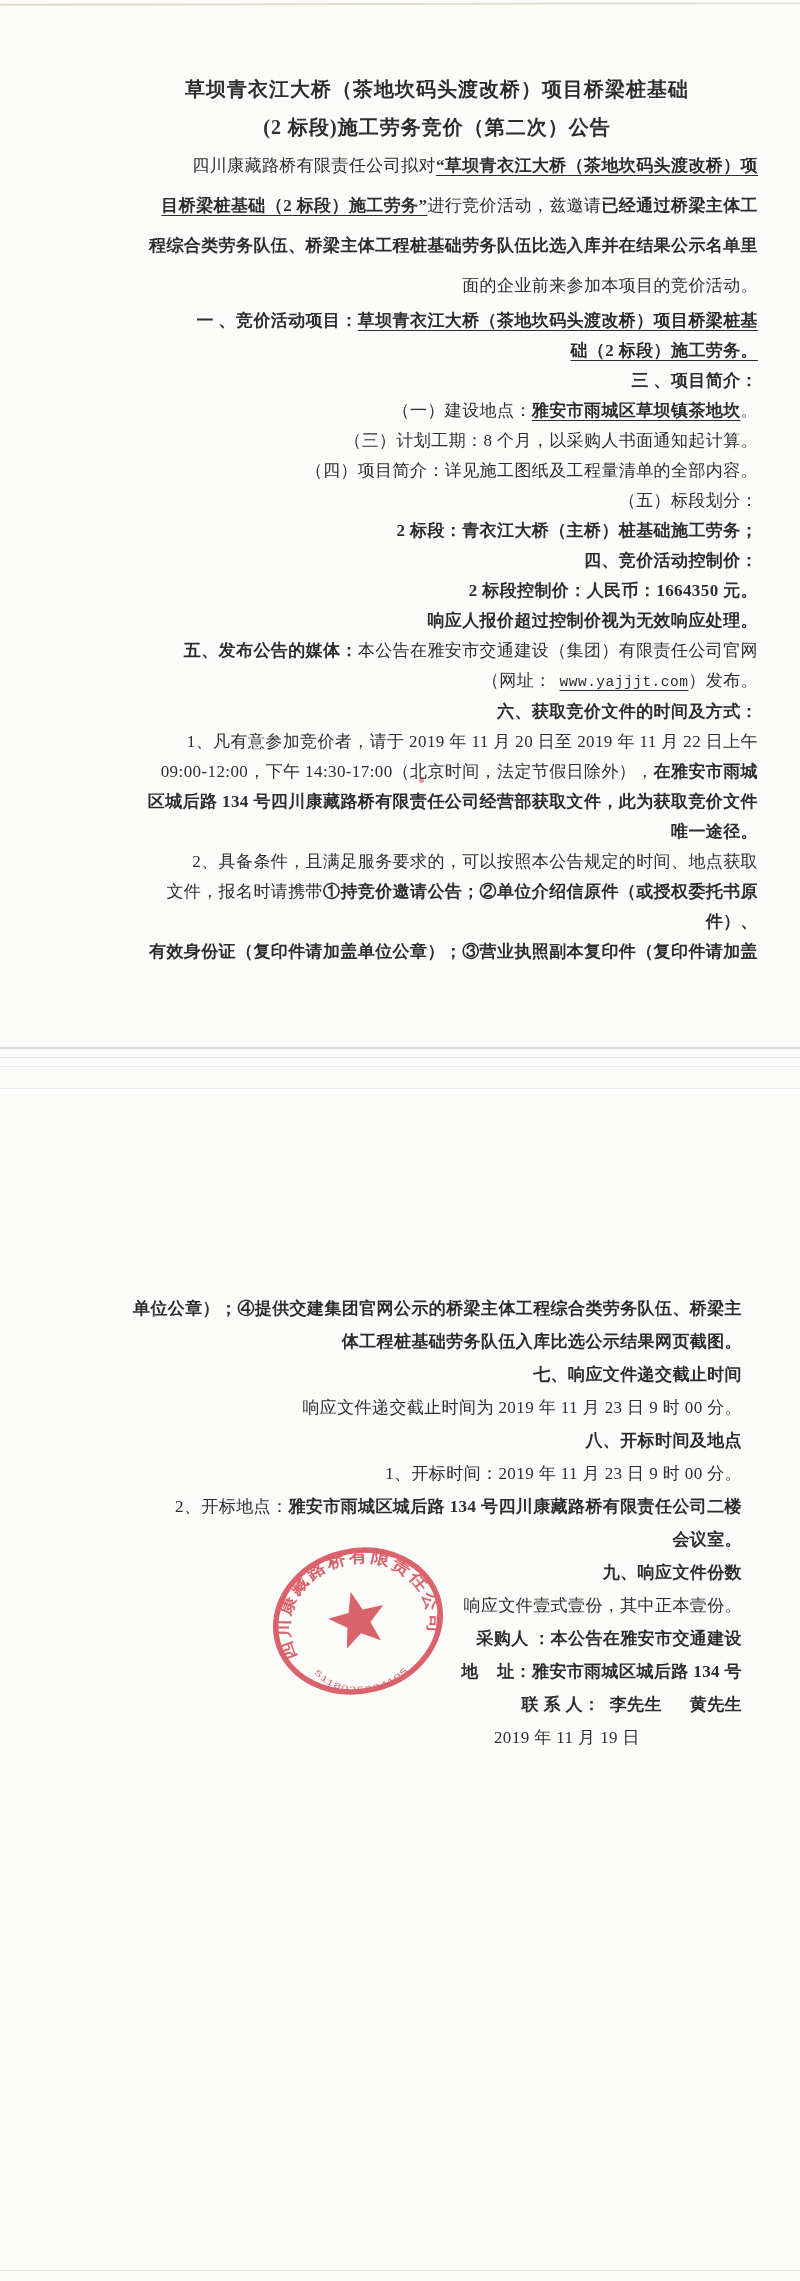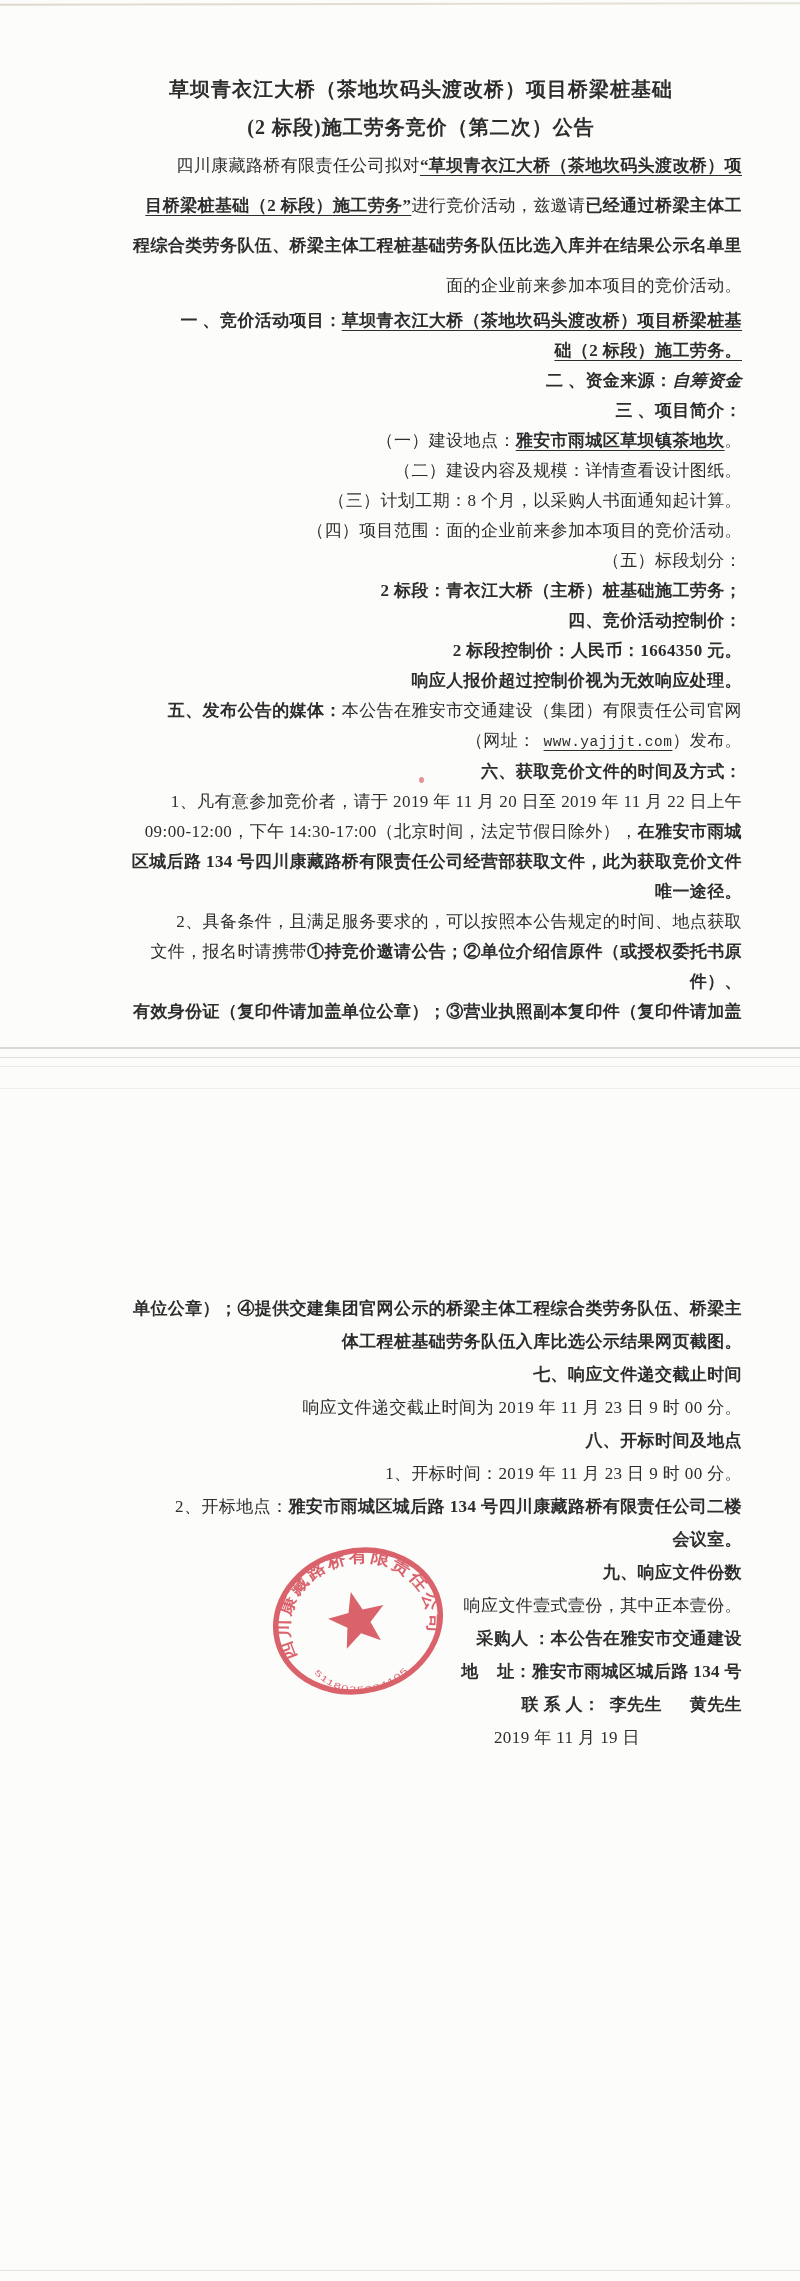--- a/index.html
+++ b/index.html
@@ -32,35 +32,33 @@
 <body>
 
 <div class="scanline" style="top:3px;height:2px;background:linear-gradient(90deg,rgba(205,192,170,.6),rgba(188,178,158,.35));transform:rotate(-0.12deg);"></div>
 <div class="scanline" style="top:1047px;height:2px;background:rgba(135,120,145,.28);"></div>
 <div class="scanline" style="top:1057px;height:1px;background:rgba(135,120,145,.22);"></div>
 <div class="scanline" style="top:1066px;height:1px;background:rgba(150,130,150,.16);"></div>
 <div class="scanline" style="top:1088px;height:1px;background:rgba(150,140,150,.13);"></div>
 <div class="scanline" style="top:2270px;height:1px;background:rgba(160,152,145,.25);"></div>
 <div class="speck" style="left:419px;top:777px;"></div>
 
-<div class="doc" id="page1" style="top:70px;">
+<div class="doc" id="page1" style="top:70px;margin-left:16px;">
   <div class="ln t"><span>草坝青衣江大桥（茶地坎码头渡改桥）项目桥梁桩基础</span></div>
   <div class="ln t"><span>(2 标段)施工劳务竞价（第二次）公告</span></div>
   <div class="ln lh40 ind"><span>四川康藏路桥有限责任公司拟对</span><span class="b u">“草坝青衣江大桥（茶地坎码头渡改桥）项</span></div>
   <div class="ln lh40"><span class="b u">目桥梁桩基础（2 标段）施工劳务”</span><span>进行竞价活动，兹邀请</span><span class="b">已经通过桥梁主体工</span></div>
   <div class="ln lh40"><span class="b">程综合类劳务队伍、桥梁主体工程桩基础劳务队伍比选入库并在结果公示名单里</span></div>
   <div class="ln lh40"><span>面的企业前来参加本项目的竞价活动。</span></div>
   <div class="ln ind"><span class="b">一 、竞价活动项目：</span><span class="b u">草坝青衣江大桥（茶地坎码头渡改桥）项目桥梁桩基</span></div>
   <div class="ln"><span class="b u">础（2 标段）施工劳务。</span></div>
-  <div class="ln ind"><span class="b">二 、资金来源：</span><span class="b i">自筹资金</span></div>
   <div class="ln ind"><span class="b">三 、项目简介：</span></div>
   <div class="ln ind2"><span>（一）建设地点：</span><span class="b u">雅安市雨城区草坝镇茶地坎</span><span>。</span></div>
-  <div class="ln ind2"><span>（二）建设内容及规模：详情查看设计图纸。</span></div>
   <div class="ln ind2"><span>（三）计划工期：8 个月，以采购人书面通知起计算。</span></div>
-  <div class="ln ind2"><span>（四）项目范围：面的企业前来参加本项目的竞价活动。</span></div>
+  <div class="ln ind2"><span>（四）项目简介：详见施工图纸及工程量清单的全部内容。</span></div>
   <div class="ln ind2"><span>（五）标段划分：</span></div>
   <div class="ln"><span class="b">2 标段：青衣江大桥（主桥）桩基础施工劳务；</span></div>
   <div class="ln ind"><span class="b">四、竞价活动控制价：</span></div>
   <div class="ln"><span class="b">2 标段控制价：人民币：1664350 元。</span></div>
   <div class="ln ind"><span class="b">响应人报价超过控制价视为无效响应处理。</span></div>
   <div class="ln ind"><span class="b">五、发布公告的媒体：</span><span>本公告在雅安市交通建设（集团）有限责任公司官网</span></div>
   <div class="ln"><span>（网址：</span><span class="u url">www.yajjjt.com</span><span>）发布。</span></div>
   <div class="ln ind"><span class="b">六、获取竞价文件的时间及方式：</span></div>
   <div class="ln ind"><span>1、凡有意参加竞价者，请于 2019 年 11 月 20 日至 2019 年 11 月 22 日上午</span></div>
   <div class="ln"><span>09:00-12:00，下午 14:30-17:00（北京时间，法定节假日除外），</span><span class="b">在雅安市雨城</span></div>

